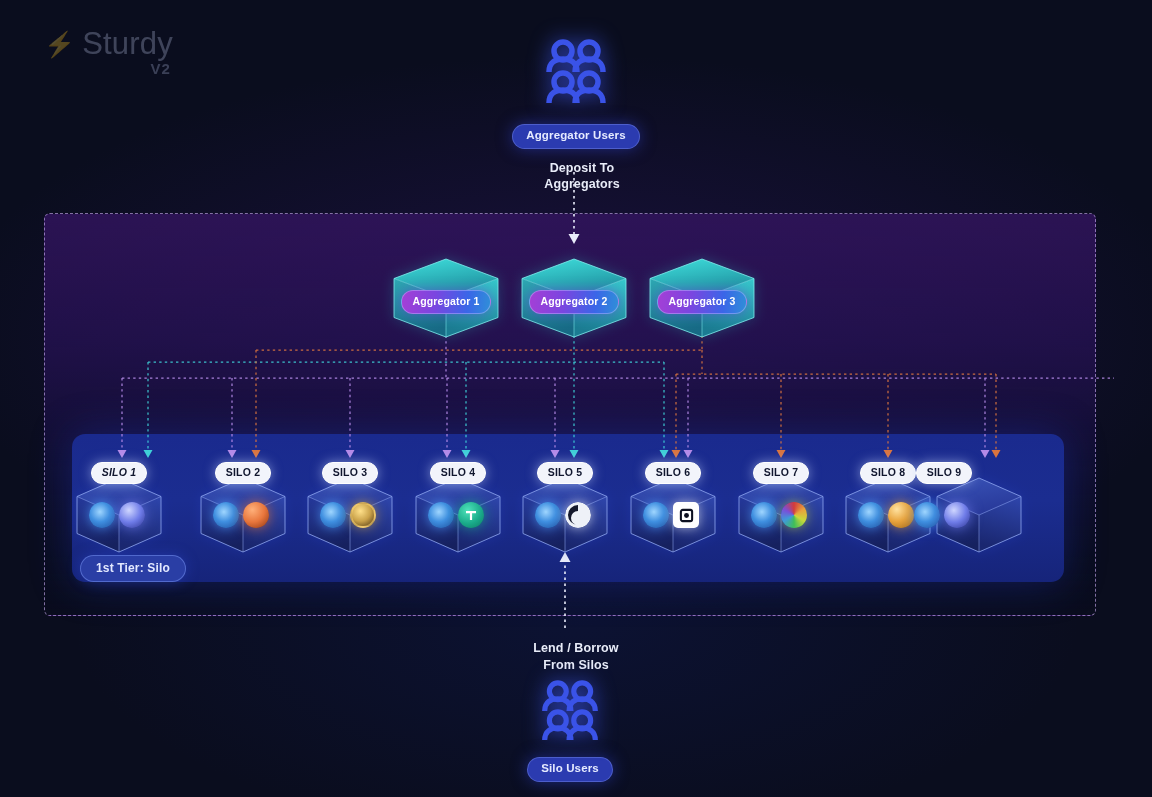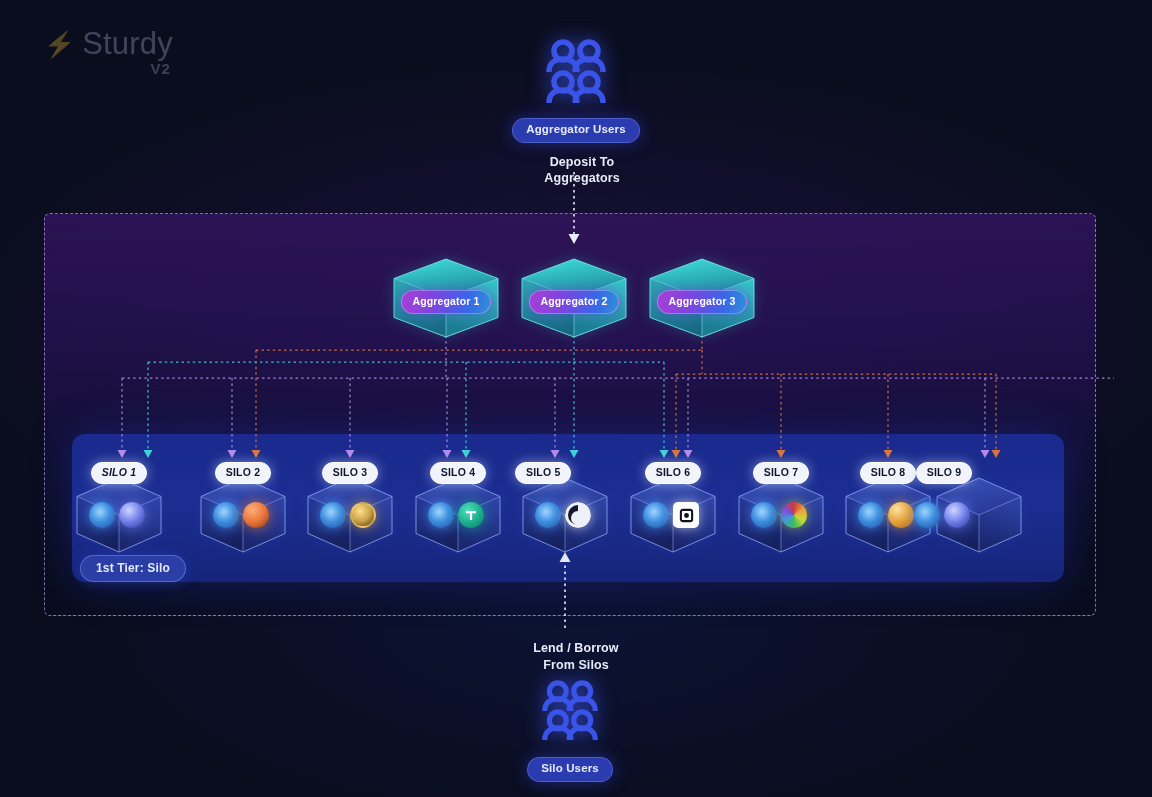--- a/index.html
+++ b/index.html
@@ -237,21 +237,21 @@
     <svg class="people" width="64" height="68" viewBox="0 0 64 68" style="margin:0 auto;filter:drop-shadow(0 0 10px rgba(60,85,235,0.85));">
       <circle cx="19" cy="13" r="9"></circle>
       <path d="M5 34 C5 24 12 21 19 21 C26 21 33 24 33 34"></path>
       <circle cx="45" cy="13" r="9"></circle>
       <path d="M31 34 C31 24 38 21 45 21 C52 21 59 24 59 34"></path>
       <circle cx="19" cy="44" r="9"></circle>
       <path d="M5 65 C5 55 12 52 19 52 C26 52 33 55 33 65"></path>
       <circle cx="45" cy="44" r="9"></circle>
       <path d="M31 65 C31 55 38 52 45 52 C52 52 59 55 59 65"></path>
     </svg>
-    <div style="margin-top:12px;">
+    <div style="margin-top:18px;">
       <span class="pill pill-users">Aggregator Users</span>
     </div>
     <div class="caption" style="margin-top:11px;">
       <div>Deposit To</div>
       <div>Aggregators</div>
     </div>
   </div>
 
 
   <div id="agg-row">
@@ -477,21 +477,21 @@
     <line x1="42" y1="37" x2="42" y2="74" stroke="#8fa6f0" stroke-width="0.9" opacity="0.6"></line>
     <line x1="0" y1="18.5" x2="42" y2="37" stroke="#8fa6f0" stroke-width="0.9" opacity="0.6"></line>
     <line x1="84" y1="18.5" x2="42" y2="37" stroke="#8fa6f0" stroke-width="0.9" opacity="0.6"></line>
   </svg><div style="position: absolute; left: 0px; top: 0px; width: 84px; height: 74px;">
           <div class="tok tok-eth left" style="top:24px;left:12px;"></div>
           <div style="position:absolute;width:26px;height:26px;top:24px;left:42px;border-radius:50%;background:radial-gradient(circle at 35% 30%, #ffffff 0%, #cfd6e2 45%, #6e7party 100%);box-shadow:0 0 12px rgba(235,240,250,0.7);overflow:hidden;">
             <svg width="26" height="26" viewBox="0 0 26 26">
               <circle cx="13" cy="13" r="13" fill="#eef1f7"></circle>
               <path d="M13 3 A10 10 0 1 0 13 23 A7 7 0 1 1 13 9 Z" fill="#15192c"></path>
             </svg></div>
-        </div><div style="position: absolute; left: -8px; top: -16px; width: 100px; text-align: left;"><span class="pill pill-silo">SILO 5</span></div></div>
+        </div><div style="position: absolute; left: -8px; top: -16px; width: 100px; text-align: center;"><span class="pill pill-silo">SILO 5</span></div></div>
       <div class="hexcube" style="left: 631px; top: 478px;">
   <svg width="84" height="74" viewBox="0 0 84 74" style="overflow:visible">
     <defs>
       <linearGradient id="gS5a" x1="0" y1="0" x2="0.4" y2="1">
         <stop offset="0%" stop-color="#3a54b8"></stop>
               <stop offset="100%" stop-color="#28399a"></stop>
       </linearGradient>
       <linearGradient id="gS5b" x1="0" y1="0" x2="0.2" y2="1">
         <stop offset="0%" stop-color="#26399c"></stop>
               <stop offset="100%" stop-color="#16215f"></stop>

